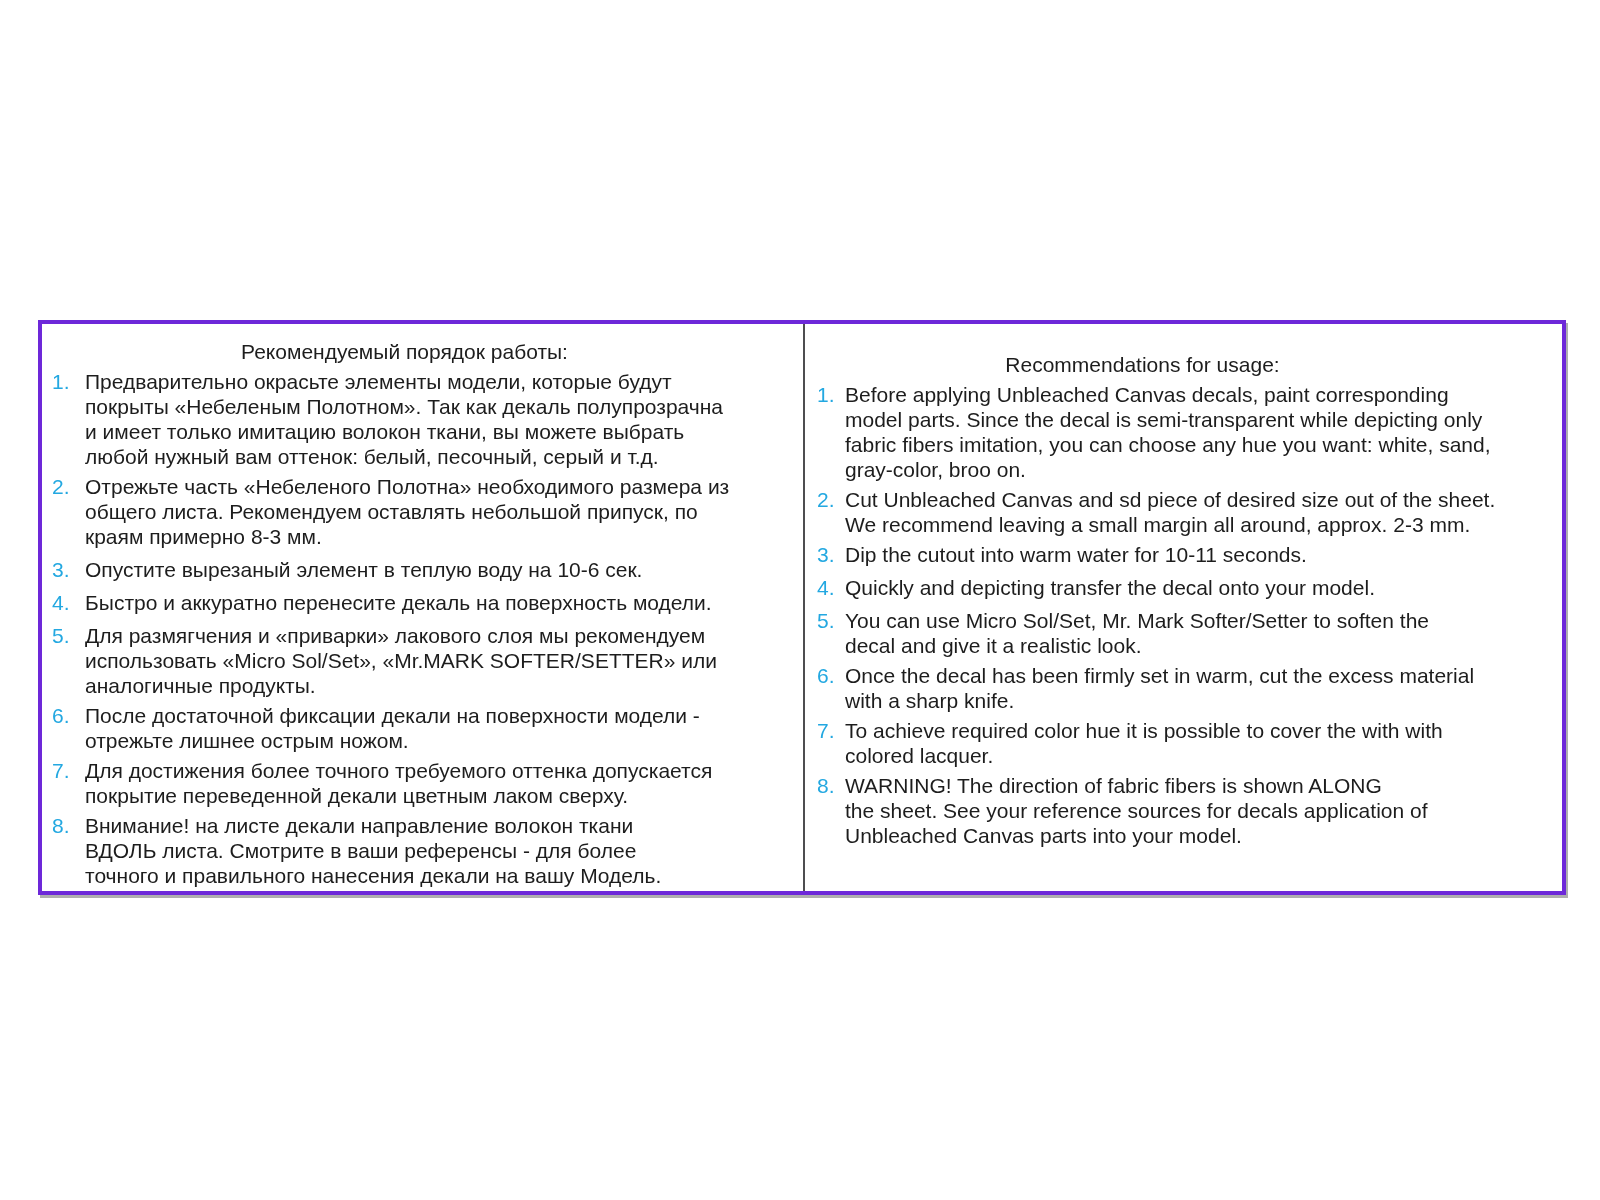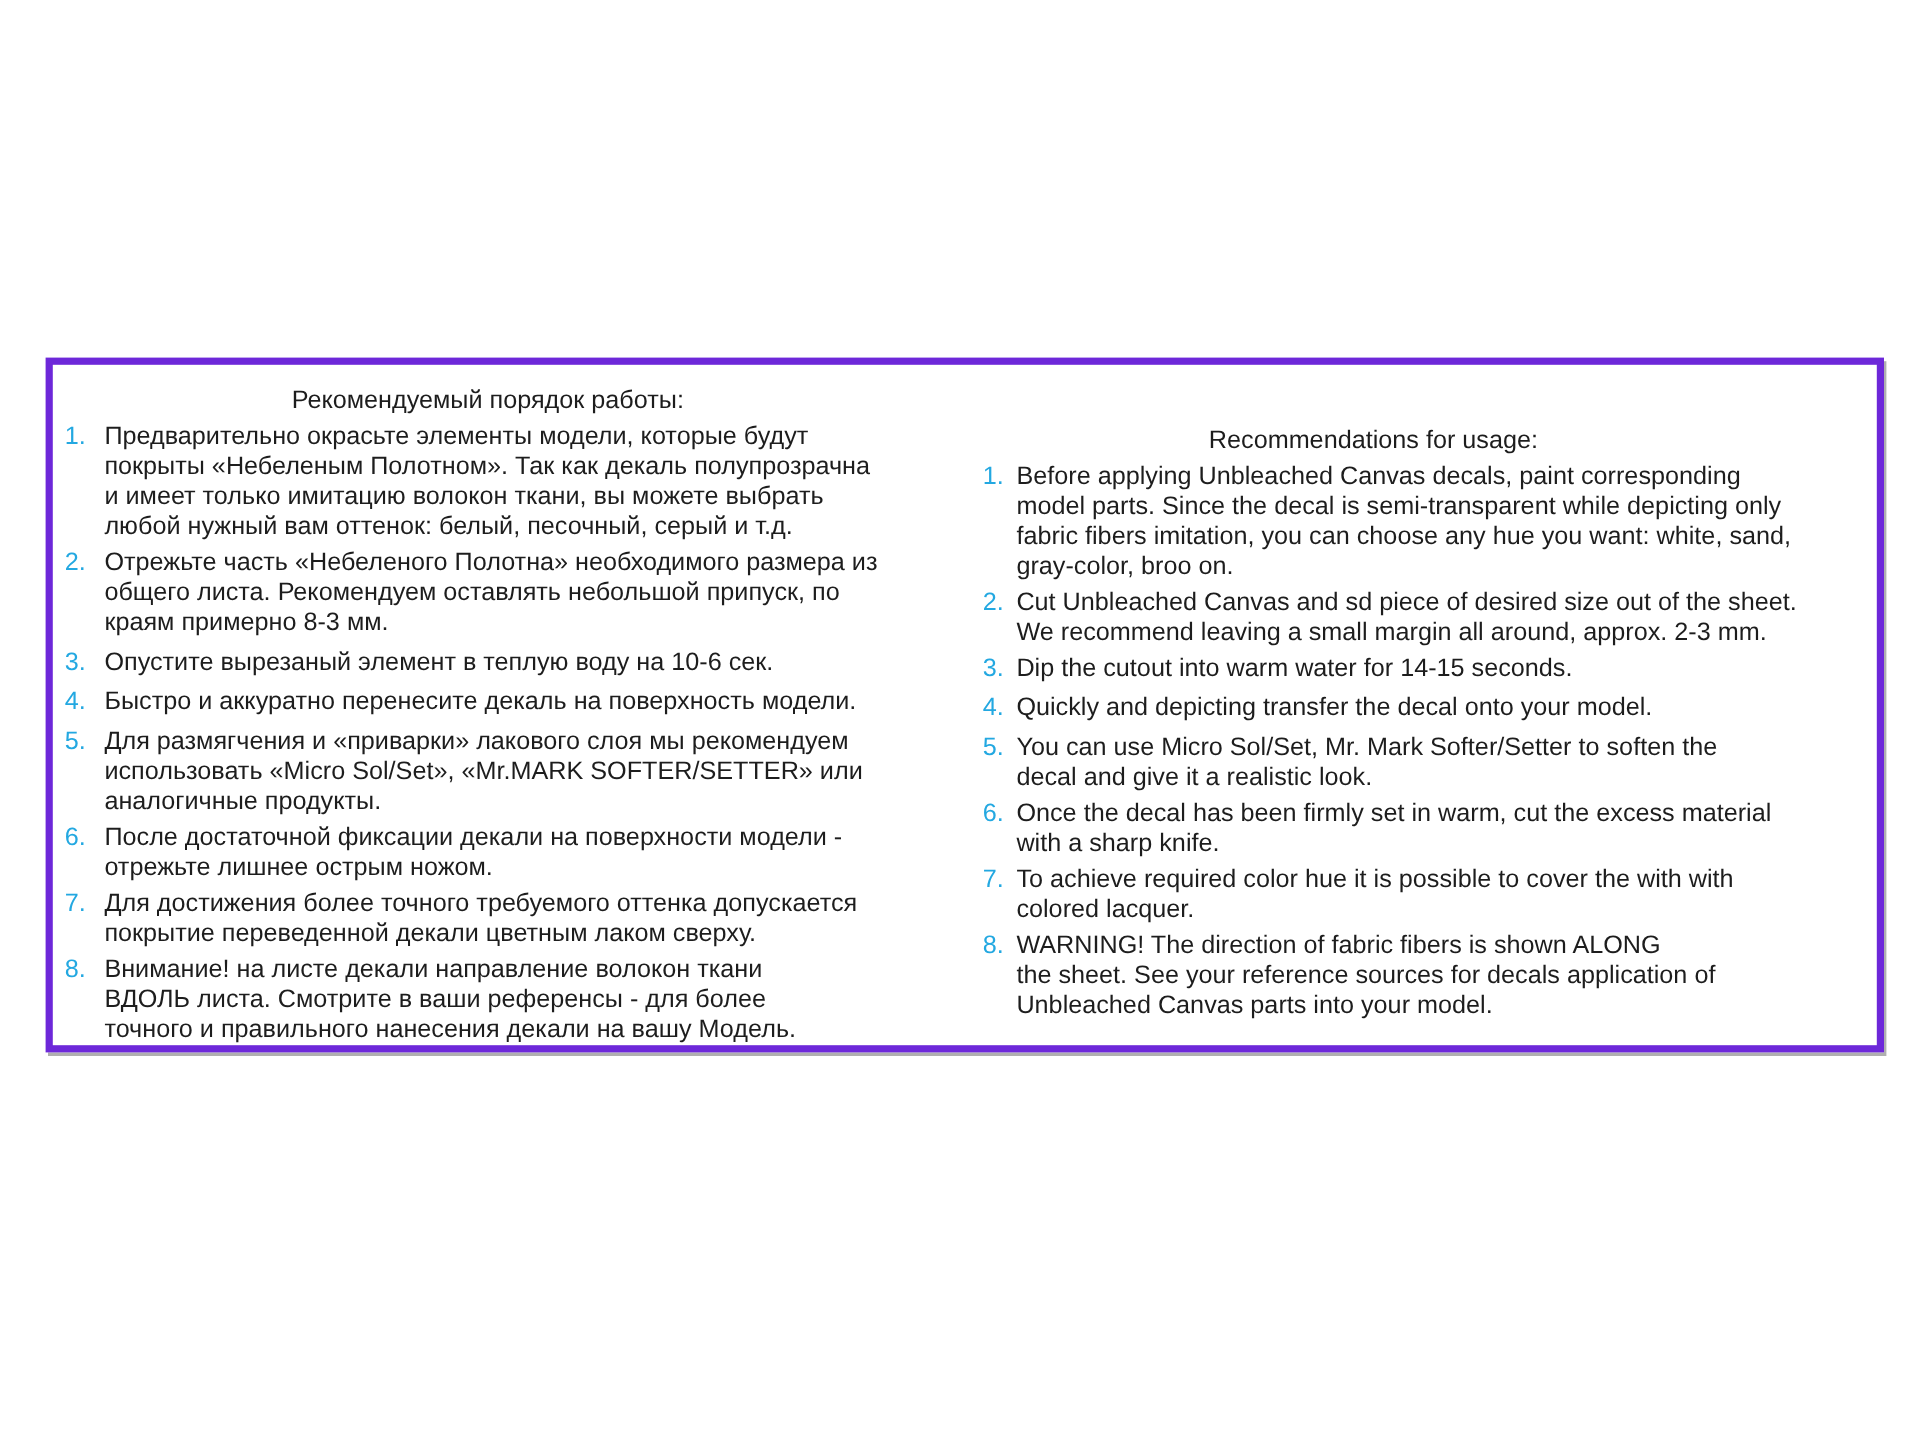--- a/index.html
+++ b/index.html
@@ -7,28 +7,27 @@
     padding: 0;
     background: #ffffff;
     width: 1600px;
     height: 1200px;
     font-family: "Liberation Sans", sans-serif;
     position: relative;
   }
   .panel {
     position: absolute;
     left: 38px;
-    top: 298px;
+    top: 320px;
     width: 1520px;
     height: 567px;
-    border: 6px solid #6d28d9;
+    border: 4px solid #6d28d9;
     background: #ffffff;
     display: flex;
     box-shadow: 2px 3px 0 rgba(110,110,110,0.55);
-    align-items: center;
   }
   .col {
     box-sizing: border-box;
     color: #1d1d1d;
     font-size: 21px;
     line-height: 25px;
   }
   .col-ru {
     width: 761px;
     padding: 15px 6px 0 10px;
@@ -130,21 +129,21 @@
 fabric fibers imitation, you can choose any hue you want: white, sand,
 gray-color, broo on.</span>
     </div>
     <div class="item">
       <span class="num">2.</span>
       <span class="txt">Cut Unbleached Canvas and sd piece of desired size out of the sheet.
 We recommend leaving a small margin all around, approx. 2-3 mm.</span>
     </div>
     <div class="item">
       <span class="num">3.</span>
-      <span class="txt">Dip the cutout into warm water for 14-15 seconds.</span>
+      <span class="txt">Dip the cutout into warm water for 10-11 seconds.</span>
     </div>
     <div class="item gap-lg">
       <span class="num">4.</span>
       <span class="txt">Quickly and depicting transfer the decal onto your model.</span>
     </div>
     <div class="item gap-lg">
       <span class="num">5.</span>
       <span class="txt">You can use Micro Sol/Set, Mr. Mark Softer/Setter to soften the
 decal and give it a realistic look.</span>
     </div>

